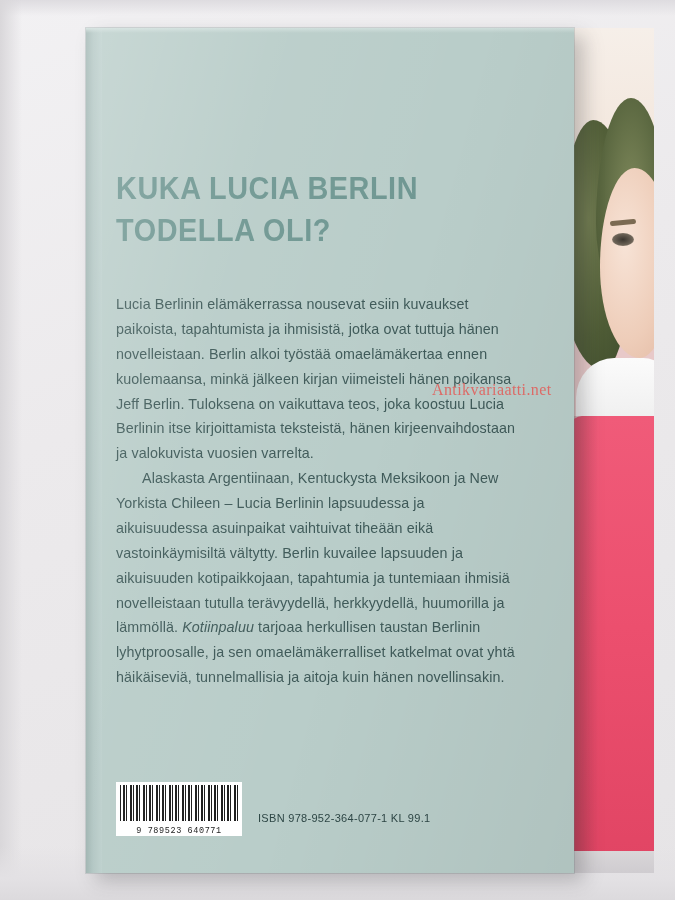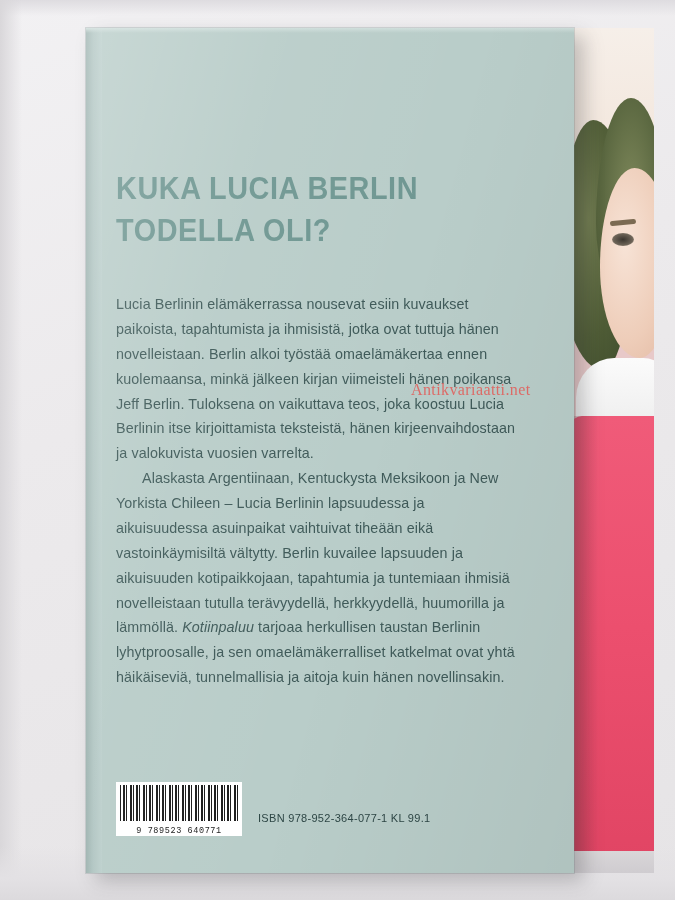--- a/index.html
+++ b/index.html
@@ -203,21 +203,21 @@
     left: 142px;
     top: 30px;
     font-size: 11px;
     color: #2e4746;
     letter-spacing: 0.3px;
   }
 
   
   .watermark {
     position: absolute;
-    left: 411px;
+    left: 432px;
     top: 381px;
     font-size: 16px;
     color: #e0635f;
     letter-spacing: 0.4px;
     font-family: "Liberation Serif", serif;
     opacity: 0.92;
     white-space: nowrap;
   }
 </style>
 </head>

